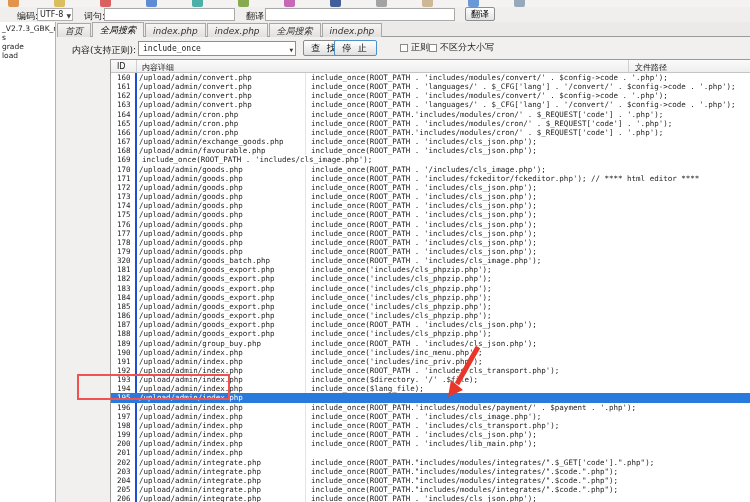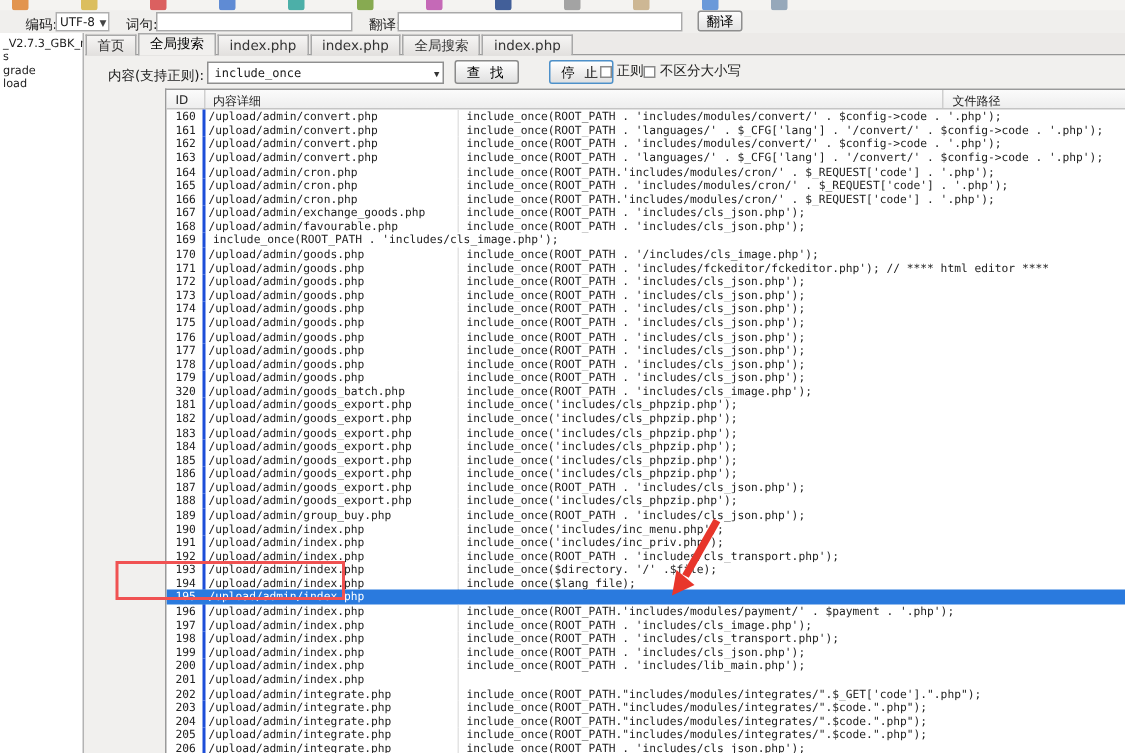--- a/index.html
+++ b/index.html
@@ -17,21 +17,21 @@
   .transbar .lbl { position:absolute; top:3px; font-size:9px; color:#222; }
   .combo-enc { position:absolute; left:37px; top:1px; width:36px; height:13px; background:#fff;
                border:1px solid #afafaf; font-size:8px; padding:1px 2px; }
   .combo-enc .arr { position:absolute; right:1px; top:3px; font-size:6px; color:#444; }
   .tinput { position:absolute; top:1px; height:13px; background:#fff; border:1px solid #a9a9a9; }
   .tbtn { position:absolute; top:0; height:14px; background:linear-gradient(#fdfdfd,#e3e3e3);
           border:1px solid #8e8e8e; border-radius:2px; font-size:9px; text-align:center; line-height:12px; }
 
   
   .tabbar { position:absolute; left:57px; top:22px; width:693px; height:15px;
-            border-bottom:1px solid #9b9b9b; background:#eceae8; }
+            border-bottom:1px solid #9b9b9b; background:#eceae8;font-style:italic; }
   .tab { display:inline-block; height:14px; line-height:14px; padding:0 7px; margin-top:1px;
          font-size:9px; background:linear-gradient(#f6f5f4,#e2e0de); border:1px solid #a8a8a8;
          border-bottom:none; margin-right:1px; color:#333; vertical-align:bottom; }
   .tab.active { background:#f1f0ee; height:15px; margin-top:0; position:relative; z-index:2; color:#000; }
 
   
   .sidebar { position:absolute; left:0; top:22px; width:56px; height:480px;
              background:#ffffff; border-right:1px solid #b3b3b3; overflow:hidden; }
   .tree-item { font-size:7.5px; font-family:"DejaVu Sans","Liberation Sans",sans-serif;
                white-space:nowrap; height:9px; line-height:9px; padding-left:2px; color:#222; }
@@ -117,21 +117,21 @@
 <div class="tabbar" id="tabbar"><div class="tab">首页</div><div class="tab active">全局搜索</div><div class="tab">index.php</div><div class="tab">index.php</div><div class="tab">全局搜索</div><div class="tab">index.php</div></div>
 
 <div class="content">
   <div class="searchbar">
     <span class="lbl">内容(支持正则):</span>
     <div class="scombo">
       <span>include_once</span>
       <span class="arr">▼</span>
     </div>
     <button class="sbtn" style="left:246px">查 找</button>
-    <button class="sbtn stop" style="left:309px">停 止</button>
+    <button class="sbtn stop" style="left:277px">停 止</button>
     <label class="chk" style="left:343px">
       <span class="box"></span>
       <span>正则</span>
     </label>
     <label class="chk" style="left:372px">
       <span class="box"></span>
       <span>不区分大小写</span>
     </label>
   </div>
 

